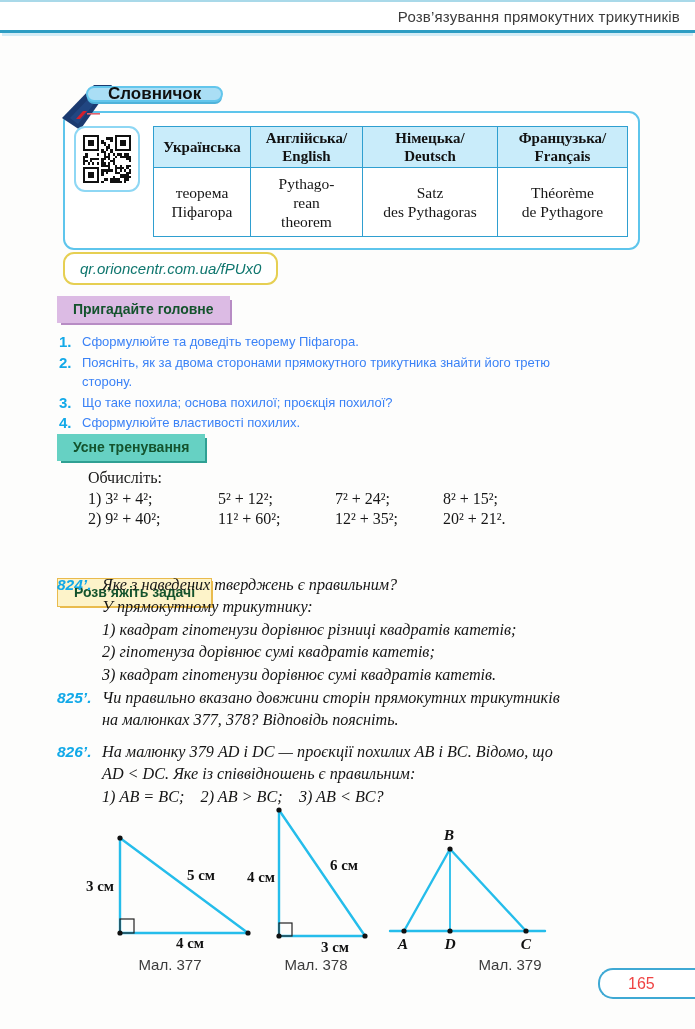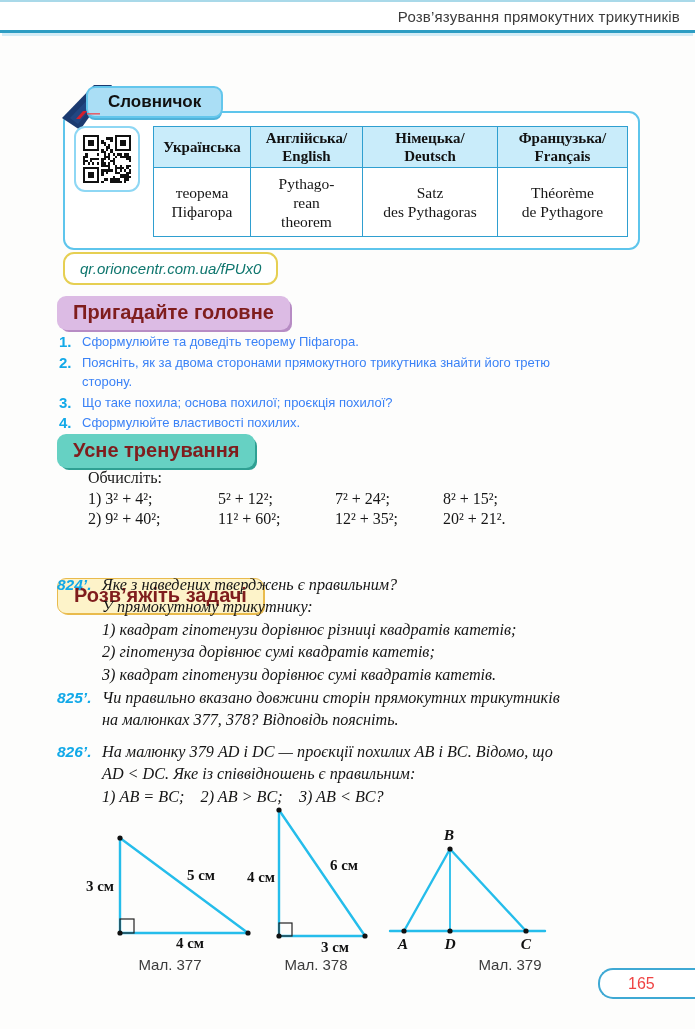--- a/index.html
+++ b/index.html
@@ -12,21 +12,21 @@
   .header-bar {
     position:absolute; left:0; top:28; width:695px; height:33px; background:#fff;
     border-top:2px solid #a9d9e9; border-bottom:3px solid #2d9dc3;
     box-shadow:0 5px 0 -2px #d3ecf6;
     display:flex; align-items:center; justify-content:flex-end; padding-right:15px;
     font-size:15px; color:#3b3b3b; letter-spacing:.2px;
   }
   
   .ribbon { position:absolute; left:60px; top:80px; width:64px; height:52px; z-index:3; }
   .vocab-tab {
-    position:absolute; left:86px; top:86px; height:32px; z-index:4;
+    position:absolute; left:86px; top:86px; height:16px; z-index:4;
     background:#aadef5; border:2px solid #63c6ec; border-radius:9px;
     box-shadow:0 3px 0 -1px #4fb3da;
     padding:0 20px; display:flex; align-items:center;
     font-size:17px; font-weight:bold; color:#101010;
   }
   .vocab-box {
     position:absolute; left:63px; top:111px; width:577px; height:139px; z-index:2;
     background:#fff; border:2px solid #5ec5ec; border-radius:11px;
   }
   .publisher-logo { position:absolute; left:76px; top:110px; z-index:5; }
@@ -50,22 +50,22 @@
   
   .url-box {
     position:absolute; left:63px; top:252px; height:33px; z-index:6;
     background:#fff; border:2px solid #e6cf52; border-radius:11px;
     display:flex; align-items:center; padding:0 15px;
     font-style:italic; font-size:15px; color:#0f766e;
   }
   
   .tag {
     position:absolute; display:inline-flex; align-items:center;
-    padding:5px 16px 6px; border-radius:9px;
-    font-size:20px; font-weight:bold; color:#7f1d1d; white-space:nowrap;
+    padding:5px 16px 6px; border-radius:0;
+    font-size:14px; font-weight:bold; color:#14532d; white-space:nowrap;
   }
   .tag-recall { left:57px; top:296px; background:#dcbbe4; box-shadow:3px 3px 0 -1px #b78cc4; }
   .tag-oral   { left:57px; top:434px; background:#66d1c3; box-shadow:3px 3px 0 -1px #2fa093; }
   .tag-solve  { left:57px; top:532px; background:#fdf3c9; border:1.5px solid #e9bb4d; box-shadow:2px 2px 0 -1px #e9bb4d;margin-top:46px; }
   
   .recall-list { position:absolute; left:59px; top:332px; width:596px; }
   .recall-item { display:flex; margin-bottom:1px; }
   .recall-item .num { width:23px; flex:0 0 23px; font-weight:bold; color:#12a9e8; font-size:15px; line-height:19.5px; }
   .recall-item .txt { flex:1; font-size:13px; line-height:19.5px; color:#3b82f6; white-space:pre-line; text-align:justify; }
   

